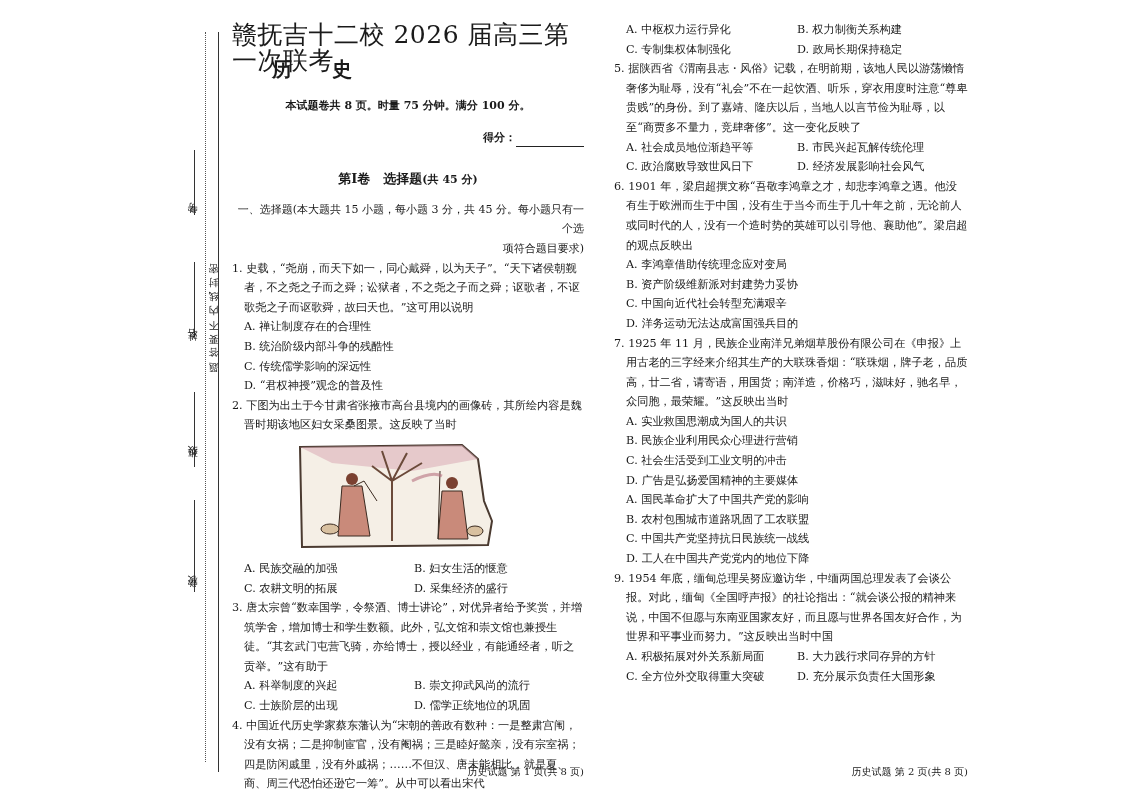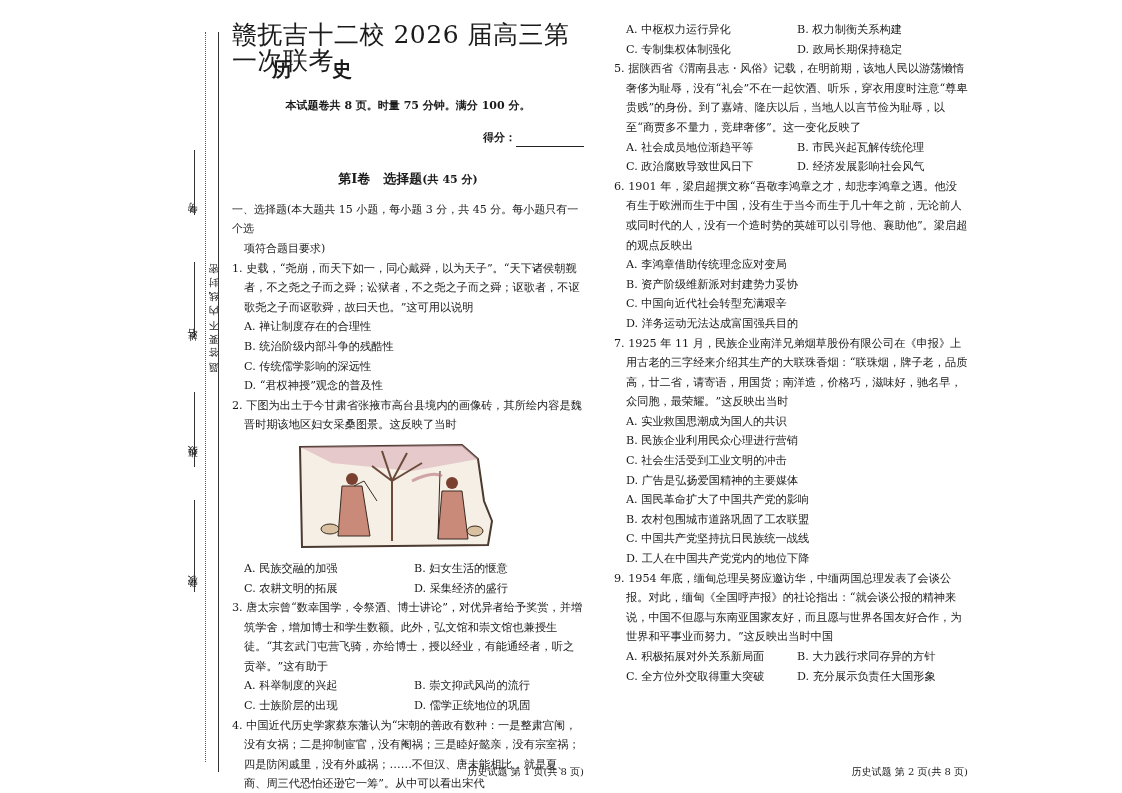--- a/index.html
+++ b/index.html
@@ -38,21 +38,21 @@
     letter-spacing: 40px; margin-top: 6px; height: 30px; line-height: 30px;
     padding-left: 40px;
   }
   .info { text-align: center; font-size: 11px; margin-top: 12px; font-weight: bold; }
   .score { text-align: right; font-size: 11px; margin-top: 12px; padding-right: 0; font-weight: bold; }
   .score .blank { display: inline-block; width: 68px; border-bottom: 1px solid #222; height: 12px; vertical-align: bottom; }
   .section-head {
     text-align: center; font-size: 13px; font-weight: bold; margin-top: 22px;
   }
   .section-head .sub { font-weight: bold; font-size: 11px; }
-  .instr { font-size: 11px; margin-top: 10px; text-indent: -0em; }
+  .instr { font-size: 11px; margin-top: 10px; text-indent: -0em; text-align: right; }
   .instr .indent { padding-left: 12px; display: block; }
   .q { margin: 0; text-indent: -12px; padding-left: 12px; }
   .opt { padding-left: 12px; }
   .opt-row { display: flex; padding-left: 12px; }
   .opt-row .o { width: 50%; }
   .figure {
     margin: 6px 0 6px 60px; width: 210px; height: 112px; position: relative;
   }
   .footer { text-align: right; font-size: 10px; position: absolute; top: 762px; width: 100%; }
 </style>

